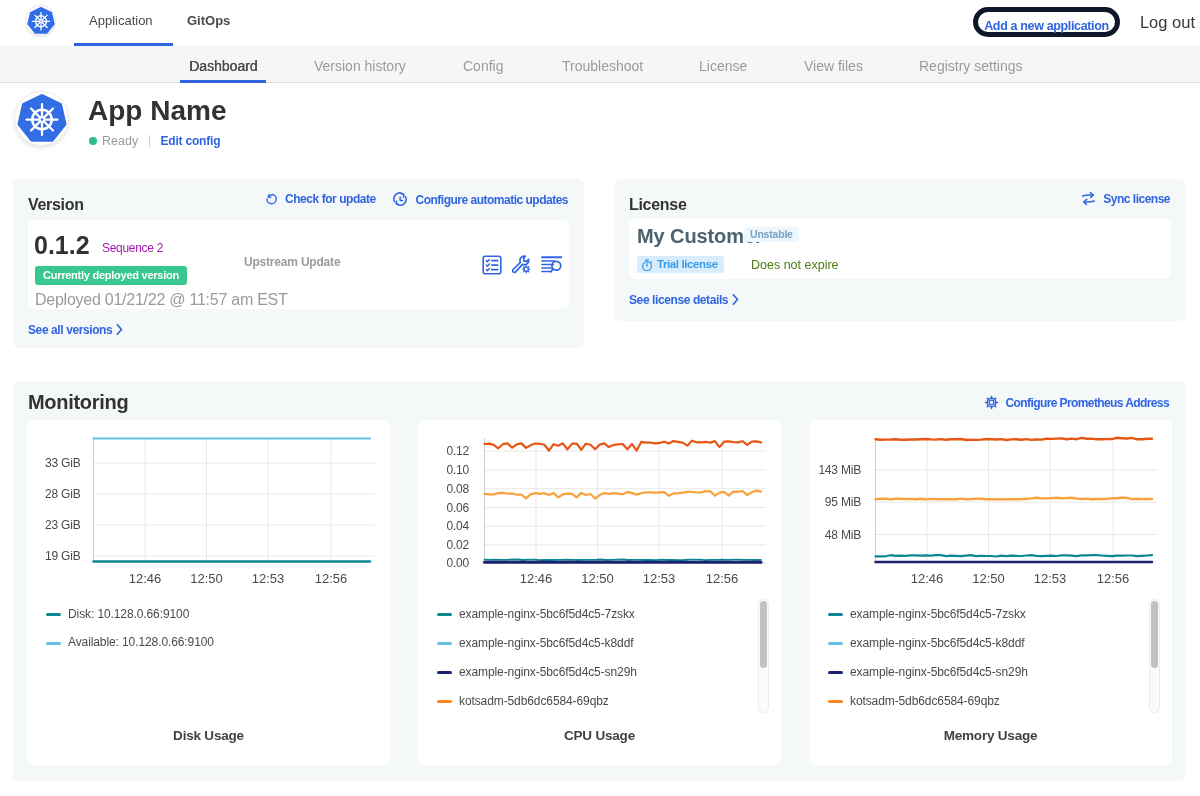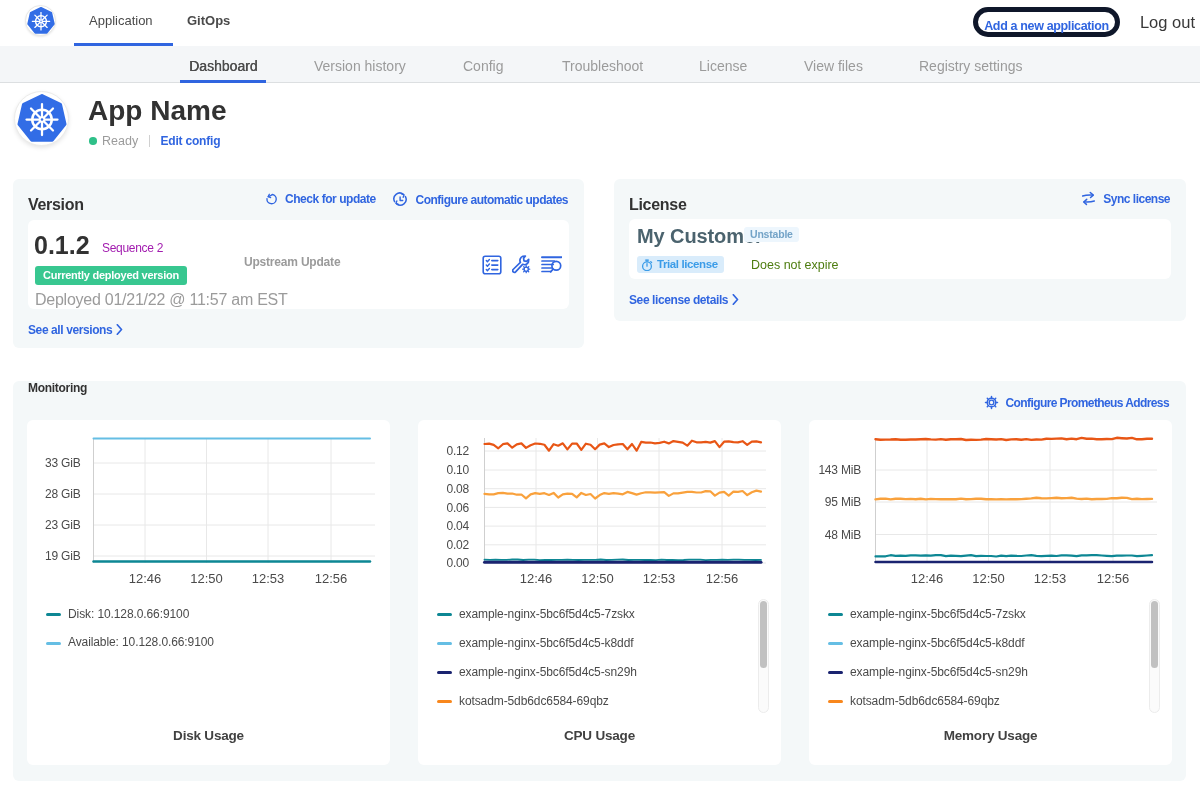--- a/index.html
+++ b/index.html
@@ -150,21 +150,21 @@
 <line x1="6" y1="1.1" x2="6" y2="2.6"></line>
 <line x1="9.7" y1="2.6" x2="10.6" y2="3.5"></line>
     </g>
   </svg>
 <div class="abs" style="left:731px;top:258px;font-size:12.5px;color:#4d7c0f;margin-left:20px;">Does not expire</div>
 <div class="link" style="left:629px;top:292.5px;letter-spacing:-0.4px;">See license details<svg style="display:inline-block;vertical-align:-1px;margin-left:4px" width="7" height="11" viewBox="0 0 6 11">
       <path d="M0.8 0.8 L5 5.5 L0.8 10.2" fill="none" stroke="#3065e0" stroke-width="1.7" stroke-linecap="round" stroke-linejoin="round"></path>
     </svg></div>
 
 <div class="card" style="left:13px;top:381px;width:1173px;height:400px;"></div>
-<div class="ttl" style="left:28px;top:381px;font-size:12px;letter-spacing:-0.3px;">Monitoring</div>
+<div class="ttl" style="left:28px;top:391px;font-size:20px;letter-spacing:-0.3px;">Monitoring</div>
 <div class="link" style="right:31px;top:394.5px;letter-spacing:-0.6px;"><svg style="display:inline-block;vertical-align:-3px;margin-right:7px" width="15" height="15" viewBox="0 0 16 16">
       <g fill="none" stroke="#3065e0" stroke-linecap="round">
 <circle cx="8" cy="8" r="2.5" stroke-width="1.5"></circle>
 <path stroke-width="1.6" d="M8 1.6 L8 3.4 M12.5 3.5 L11.3 4.7 M14.4 8 L12.6 8 M12.5 12.5 L11.3 11.3 M8 14.4 L8 12.6 M3.5 12.5 L4.7 11.3 M1.6 8 L3.4 8 M3.5 3.5 L4.7 4.7"></path>
 <circle cx="8" cy="8" r="4.6" stroke-width="1.5"></circle>
       </g>
     </svg>Configure Prometheus Address</div>
 <div class="white" style="left:27px;top:420px;width:363px;height:345px;"></div>
 <div class="white" style="left:418px;top:420px;width:363px;height:345px;"></div>
 <div class="white" style="left:809px;top:420px;width:363px;height:345px;"></div>

